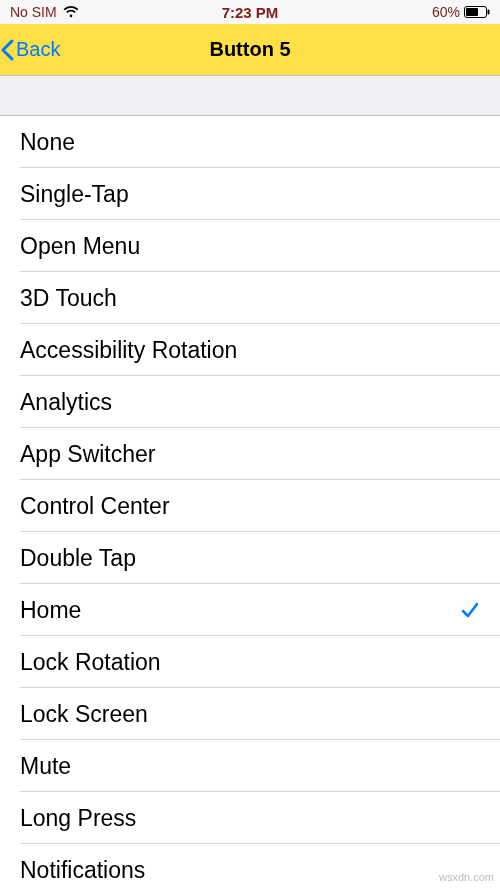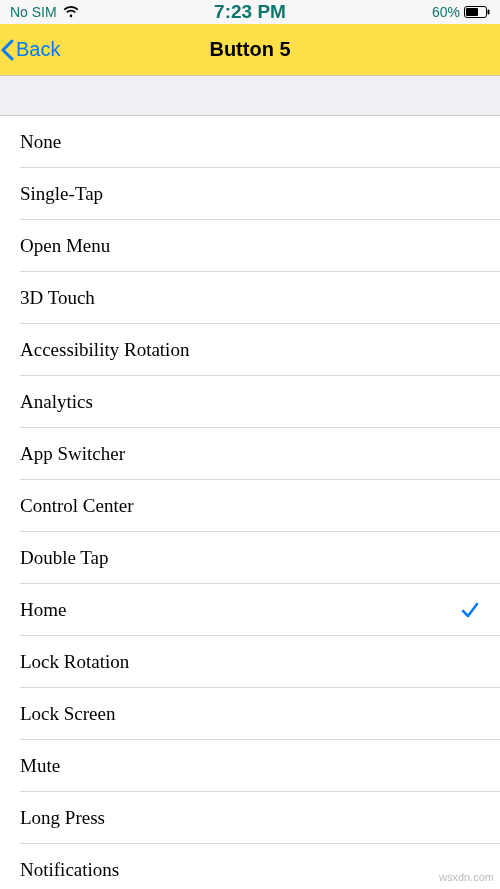--- a/index.html
+++ b/index.html
@@ -22,25 +22,25 @@
     
     .status-bar {
       height: 24px;
       display: flex;
       align-items: center;
       justify-content: space-between;
       padding: 0 10px;
       font-size: 14px;
       font-weight: 500;
       background: #f7f7f7;
-      color: #0f766e;
+      color: #7f1d1d;
     }
     .status-left { display: flex; align-items: center; gap: 6px; }
     .status-right { display: flex; align-items: center; gap: 4px; }
-    .status-center { position: absolute; left: 0; right: 0; text-align: center; font-weight: 600; font-size: 19px; pointer-events: none; }
+    .status-center { position: absolute; left: 0; right: 0; text-align: center; font-weight: 600; font-size: 15px; pointer-events: none; }
     .wifi-icon svg, .battery-icon svg { display: block; }
     
     .nav-bar {
       height: 52px;
       background: #fde047;
       border-bottom: 1px solid #c6c6c8;
       display: flex;
       align-items: center;
       position: relative;
       padding: 0 0;
@@ -72,23 +72,22 @@
       flex: 1;
       background: #fff;
       overflow: hidden;
     }
     .row {
       display: flex;
       align-items: center;
       justify-content: space-between;
       height: 52px;
       padding: 0 20px 0 20px;
-      font-size: 19px;
+      font-size: 23px;
       position: relative;
-      font-family: Liberation Serif, serif;
     }
     .row::after {
       content: "";
       position: absolute;
       left: 20px;
       right: 0;
       bottom: 0;
       height: 1px;
       background: #c6c6c8;
       transform: scaleY(0.7);

